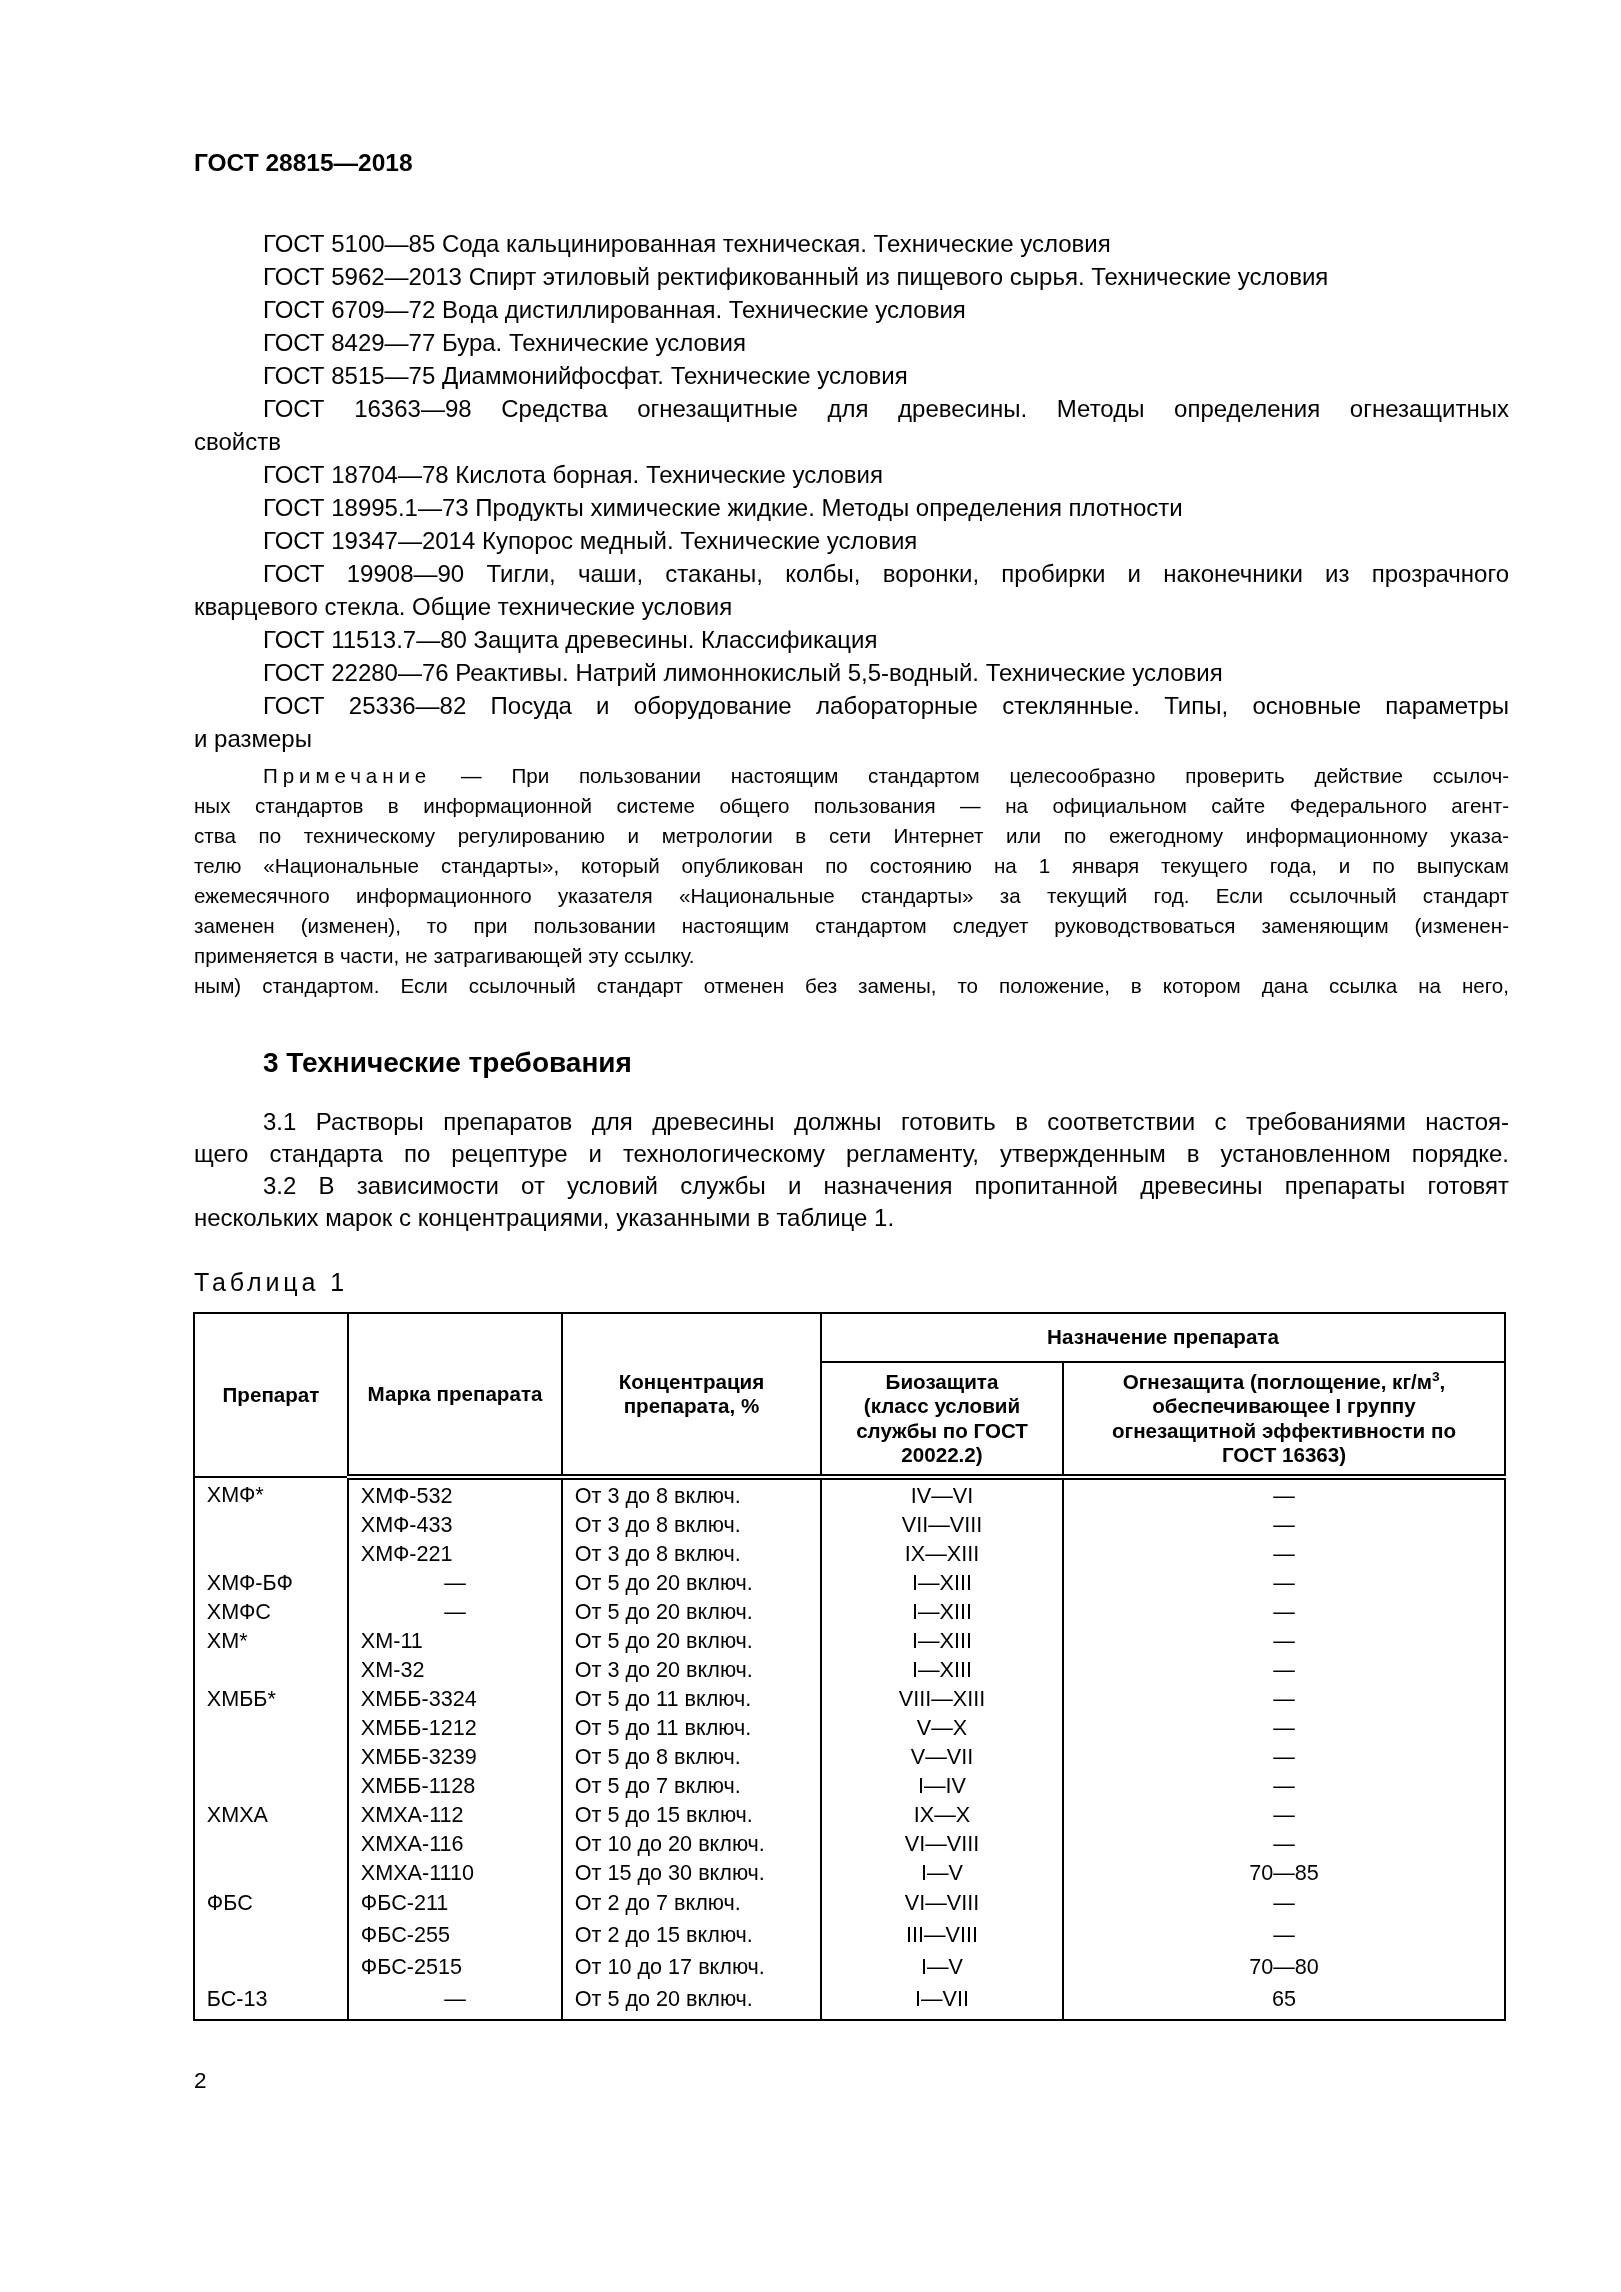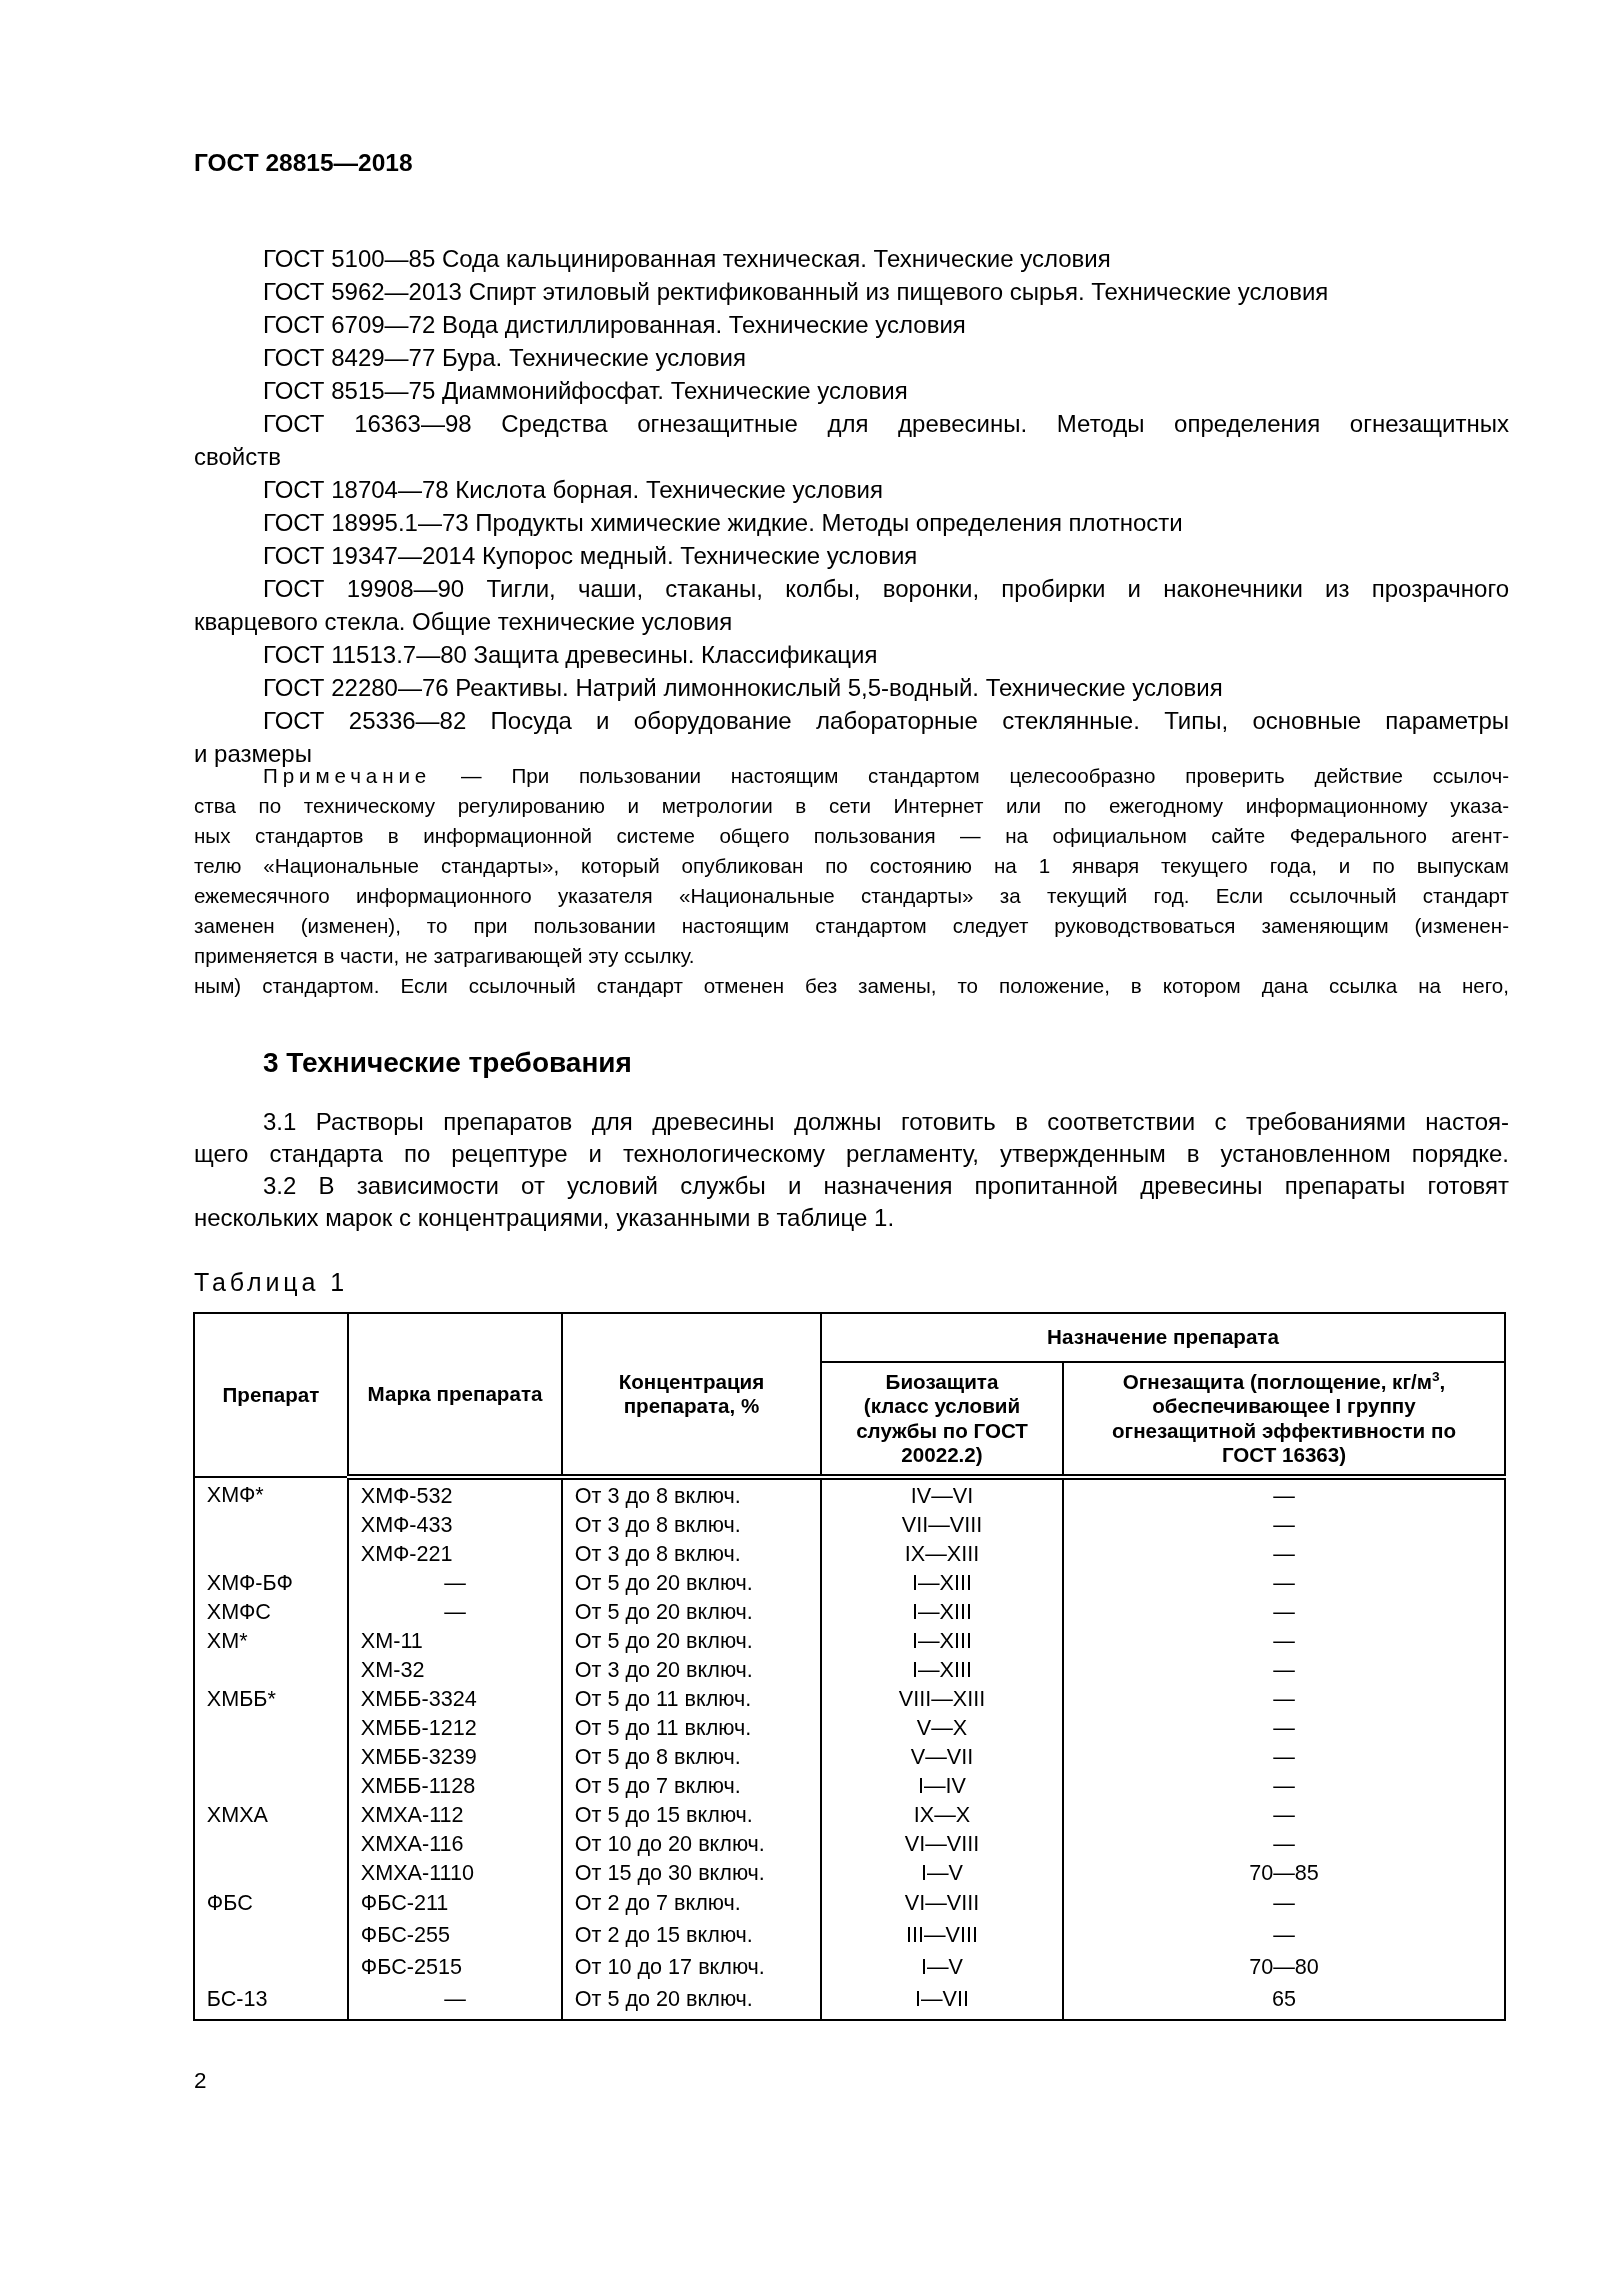--- a/index.html
+++ b/index.html
@@ -1,20 +1,20 @@
 <!DOCTYPE html>
 <html><head>
 <meta charset="utf-8">
 <style>
   html, body { margin:0; padding:0; background:#ffffff; }
   body { width:1621px; height:2293px; position:relative; overflow:hidden;
          font-family:"Liberation Sans", sans-serif; color:#000; }
   .abs { position:absolute; white-space:nowrap; }
   .hdr { left:194px; top:149px; font-size:24.5px; font-weight:bold; }
-  .ref { position:absolute; left:194px; width:1315px; font-size:24px; line-height:33px;margin-top:15px; }
+  .ref { position:absolute; left:194px; width:1315px; font-size:24px; line-height:33px; }
   .ref .ln { display:block; height:33px; white-space:nowrap; }
   .ref .ln.first { padding-left:69px; }
   .just { text-align:justify; text-align-last:justify; }
   .note { position:absolute; left:194px; width:1315px; font-size:20.6px; line-height:30px; }
   .note .ln { display:block; height:30px; white-space:nowrap; }
   .spaced { letter-spacing:4.9px; }
   .h3 { left:263px; top:1047px; font-size:28px; font-weight:bold; }
   .para { position:absolute; left:194px; width:1315px; font-size:24px; line-height:32px; }
   .para .ln { display:block; height:32px; white-space:nowrap; }
   .cap { left:194px; top:1268px; font-size:25px; letter-spacing:3.9px; }
@@ -52,22 +52,22 @@
   <span class="ln first just">ГОСТ 19908—90 Тигли, чаши, стаканы, колбы, воронки, пробирки и наконечники из прозрачного</span>
   <span class="ln">кварцевого стекла. Общие технические условия</span>
   <span class="ln first">ГОСТ 11513.7—80 Защита древесины. Классификация</span>
   <span class="ln first">ГОСТ 22280—76 Реактивы. Натрий лимоннокислый 5,5-водный. Технические условия</span>
   <span class="ln first just">ГОСТ 25336—82 Посуда и оборудование лабораторные стеклянные. Типы, основные параметры</span>
   <span class="ln">и размеры</span>
 </div>
 
 <div class="note" style="top:761px;">
   <span class="ln just" style="padding-left:69px;"><span class="spaced">Примечание</span> <span>— При пользовании настоящим стандартом целесообразно проверить действие ссылоч-</span></span>
+  <span class="ln just">ных стандартов в информационной системе общего пользования — на официальном сайте Федерального агент-</span>
   <span class="ln just">ства по техническому регулированию и метрологии в сети Интернет или по ежегодному информационному указа-</span>
-  <span class="ln just">ных стандартов в информационной системе общего пользования — на официальном сайте Федерального агент-</span>
   <span class="ln just">телю «Национальные стандарты», который опубликован по состоянию на 1 января текущего года, и по выпускам</span>
   <span class="ln just">ежемесячного информационного указателя «Национальные стандарты» за текущий год. Если ссылочный стандарт</span>
   <span class="ln just">заменен (изменен), то при пользовании настоящим стандартом следует руководствоваться заменяющим (изменен-</span>
   <span class="ln">применяется в части, не затрагивающей эту ссылку.</span>
   <span class="ln just">ным) стандартом. Если ссылочный стандарт отменен без замены, то положение, в котором дана ссылка на него,</span>
 </div>
 
 <div class="abs h3">3 Технические требования</div>
 <div class="para" style="top:1106px;">
   <span class="ln just" style="padding-left:69px;">3.1 Растворы препаратов для древесины должны готовить в соответствии с требованиями настоя-</span>

